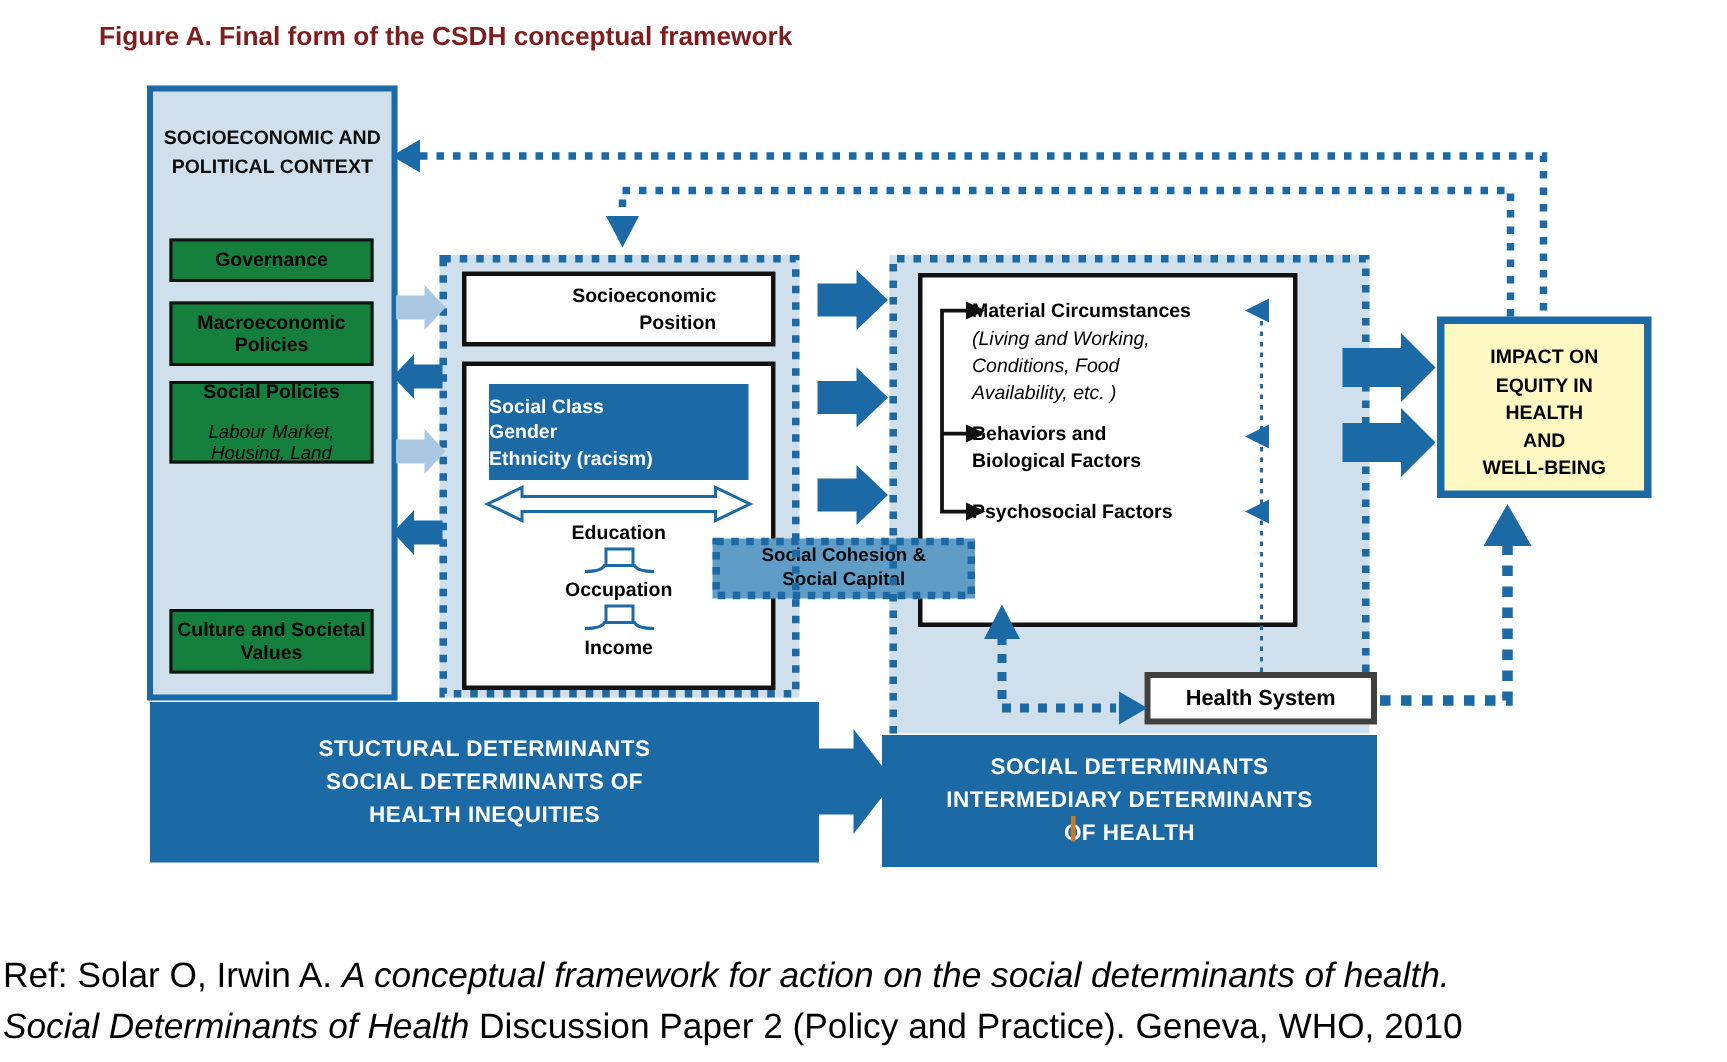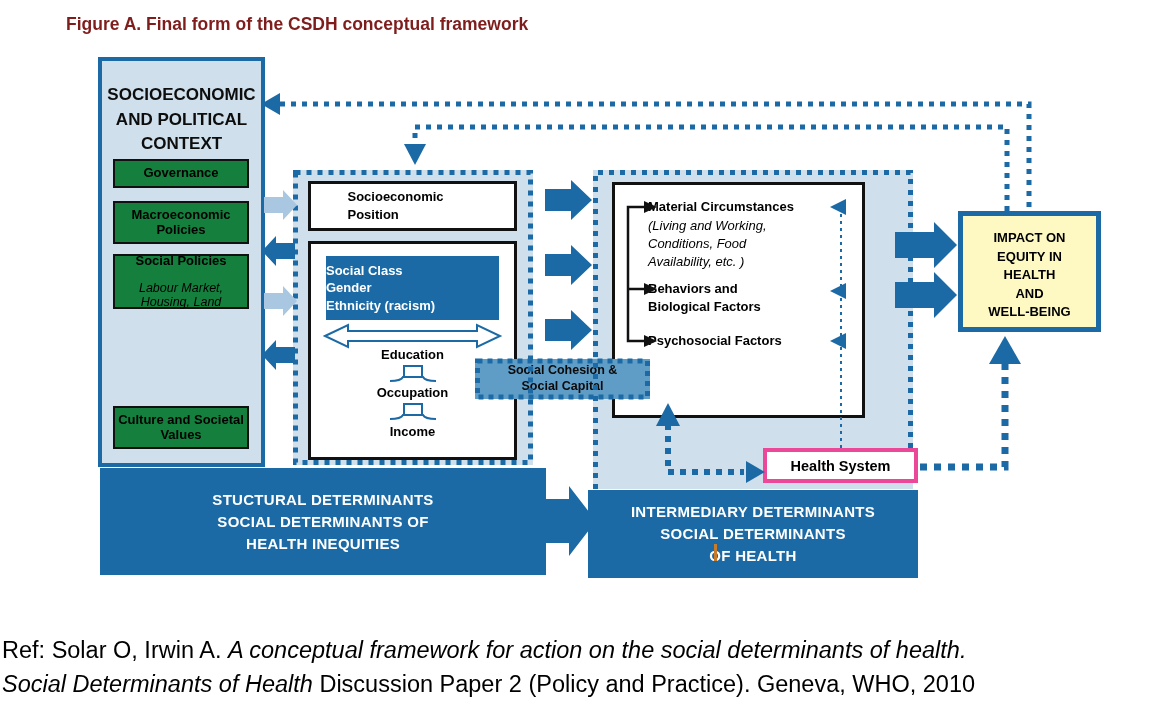--- a/index.html
+++ b/index.html
@@ -5,42 +5,42 @@
   html,body{margin:0;padding:0;background:#fff;}
   .stage{
     position:relative;width:1151px;height:708px;background:#fff;
     font-family:"Liberation Sans","DejaVu Sans",sans-serif;color:#000;
     overflow:hidden;
   }
   .abs{position:absolute;box-sizing:border-box;}
   .fig-title{left:66px;top:14px;width:700px;font-size:17.5px;font-weight:bold;color:#7f1d1d;}
   
   .context-panel{left:98px;top:57px;width:167px;height:410px;background:#cfdfeb;border:4px solid #1b6aa5;}
-  .context-title{left:104px;top:83px;width:155px;text-align:center;font-weight:bold;font-size:17px;line-height:1.45;color:#0d0d0d;}
+  .context-title{left:104px;top:83px;width:155px;text-align:center;font-weight:bold;font-size:13px;line-height:1.45;color:#0d0d0d;}
   .cbox{left:113px;width:136px;background:#15803d;border:2.5px solid #111;display:flex;flex-direction:column;justify-content:center;text-align:center;}
   .cbox .lbl{font-weight:bold;font-size:13px;line-height:1.1;}
   .cbox .sub{font-style:italic;font-size:12.5px;line-height:1.1;margin-top:14px;}
   
   .mid-fill{left:293px;top:170px;width:240px;height:295px;background:#cfdfeb;}
   .sep-box{left:308px;top:181px;width:209px;height:50px;background:#fff;border:3px solid #111;display:flex;align-items:center;justify-content:center;}
-  .sep-box .t{font-weight:bold;font-size:13px;text-align:left;width:130px;line-height:1.35;}
+  .sep-box .t{font-weight:bold;font-size:13px;text-align:right;width:130px;line-height:1.35;}
   .mid-inner{left:308px;top:241px;width:209px;height:219px;background:#fff;border:3px solid #111;}
   .identity{left:326px;top:256px;width:173px;height:64px;background:#1b6aa5;color:#fff;display:flex;flex-direction:column;justify-content:center;font-weight:bold;font-size:13px;line-height:1.35;}
   .ladder{left:308px;width:209px;text-align:center;font-weight:bold;font-size:13px;}
   
   .cohesion{left:475px;top:359px;width:175px;height:40px;background:#5f9dc7;display:flex;align-items:center;justify-content:center;text-align:center;font-weight:bold;font-size:12.5px;line-height:1.25;color:#0a0a0a;z-index:4;}
   .cohesion .t{width:130px;}
   
   .right-fill{left:593px;top:170px;width:320px;height:319px;background:#cfdfeb;}
   .int-inner{left:612px;top:182px;width:253px;height:236px;background:#fff;border:3px solid #111;}
   .int-line{left:648px;width:190px;font-size:13px;}
   .b{font-weight:bold;}
   .i{font-style:italic;}
   
-  .health{left:763px;top:448px;width:155px;height:35px;background:#fff;border:4px solid #ec4899;display:flex;align-items:center;justify-content:center;font-weight:bold;font-size:14.5px;z-index:3;}
+  .health{left:763px;top:448px;width:155px;height:35px;background:#fff;border:4px solid #404040;display:flex;align-items:center;justify-content:center;font-weight:bold;font-size:14.5px;z-index:3;}
   .impact{left:958px;top:211px;width:143px;height:121px;background:#fef9c3;border:5px solid #1b6aa5;text-align:center;font-weight:bold;font-size:13px;line-height:18.5px;padding-top:13px;z-index:2;}
   
   .bar{background:#1b6aa5;color:#fff;text-align:center;font-weight:bold;font-size:15px;line-height:22px;letter-spacing:.3px;}
   .bar-left{left:100px;top:468px;width:446px;height:107px;padding-top:21px;}
   .bar-right{left:588px;top:490px;width:330px;height:88px;padding-top:11px;}
   
   .reference{left:2px;top:633px;width:1148px;font-size:23.5px;line-height:34px;color:#000;}
   svg.overlay{position:absolute;left:0;top:0;z-index:5;pointer-events:none;}
 </style>
 </head>
@@ -106,22 +106,22 @@
     <div>AND</div>
     <div>WELL-BEING</div>
   </div>
 
   <div class="abs bar bar-left">
     <div>STUCTURAL DETERMINANTS</div>
     <div>SOCIAL DETERMINANTS OF</div>
     <div>HEALTH INEQUITIES</div>
   </div>
   <div class="abs bar bar-right">
+    <div>SOCIAL DETERMINANTS</div>
     <div>INTERMEDIARY DETERMINANTS</div>
-    <div>SOCIAL DETERMINANTS</div>
     <div>OF HEALTH</div>
   </div>
 
   <div class="abs reference">
     <span>Ref: Solar O, Irwin A. </span><span class="i">A conceptual framework for action on the social determinants of health.</span><br>
     <span class="i">Social Determinants of Health</span><span> Discussion Paper 2 (Policy and Practice). Geneva, WHO, 2010</span>
   </div>
 
   <svg class="overlay" width="1151" height="708" viewBox="0 0 1151 708">
 

